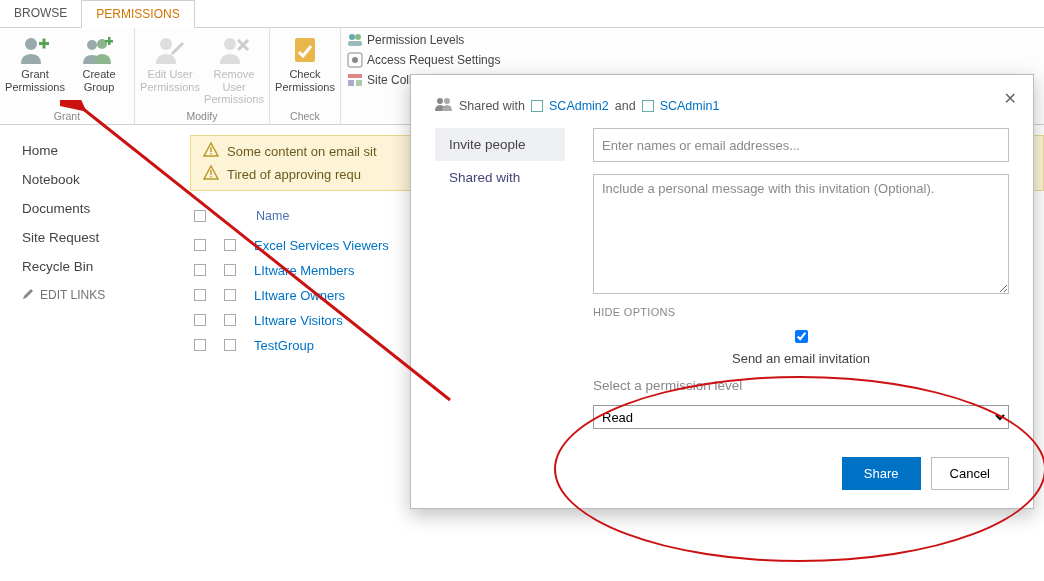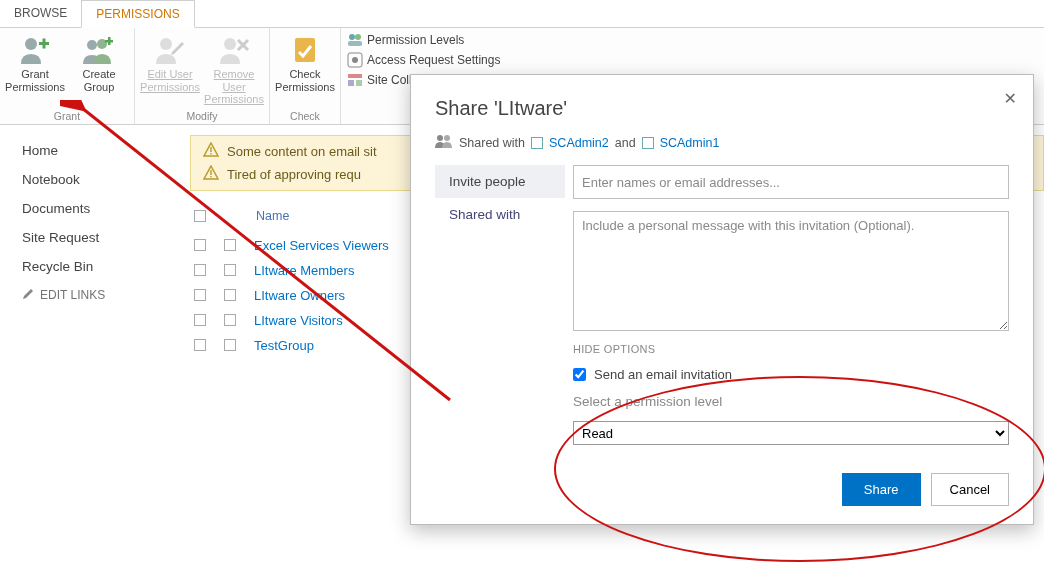--- a/index.html
+++ b/index.html
@@ -10,21 +10,21 @@
     .ribbon-tab { padding: 6px 14px; cursor: pointer; color: #555; }
     .ribbon-tab.active { color: #d27400; border: 1px solid #d0d0d0; border-bottom: 1px solid #fff; margin-bottom: -1px; background: #fff; }
     
     
     .ribbon-body { display: flex; border-bottom: 1px solid #d0d0d0; background: #fdfdfd; font-size: 11px; min-height: 90px; }
     .ribbon-group { border-right: 1px solid #e0e0e0; padding: 4px 6px 2px 6px; display: flex; flex-direction: column; }
     .ribbon-group-content { display: flex; gap: 6px; flex: 1; }
     .ribbon-group-label { text-align: center; font-size: 10.5px; color: #888; margin-top: 2px; }
     .ribbon-btn { display: flex; flex-direction: column; align-items: center; justify-content: flex-start; width: 58px; padding: 2px 2px; cursor: pointer; text-align: center; line-height: 1.15; }
     .ribbon-btn .icon { width: 32px; height: 32px; display: flex; align-items: center; justify-content: center; margin-bottom: 2px; }
-    .ribbon-btn.disabled { color: #bbb; text-decoration: underline; }
+    .ribbon-btn.disabled { color: #bbb; }
     .ribbon-links { display: flex; flex-direction: column; justify-content: flex-start; padding: 4px 6px; gap: 4px; font-size: 12px; }
     .ribbon-link-row { display: flex; align-items: center; gap: 4px; cursor: pointer; }
     .mini-icon { width: 16px; height: 16px; display: inline-flex; align-items: center; justify-content: center; }
     
     
     .main { display: flex; }
     .sidebar { width: 190px; padding: 18px 0 0 22px; font-size: 13.5px; }
     .sidebar-item { color: #444; margin-bottom: 14px; cursor: pointer; }
     .sidebar-edit { color: #737373; font-size: 12px; margin-top: 8px; display: flex; align-items: center; gap: 6px; cursor: pointer; }
     
@@ -37,30 +37,30 @@
     .list-row { display: flex; align-items: center; gap: 18px; padding: 5px 4px; }
     .list-row a { color: #0072c6; cursor: pointer; }
     .chk-sq { width: 12px; height: 12px; border: 1px solid #aaa; display: inline-block; }
 
     
     .overlay-dialog { position: absolute; left: 410px; top: 74px; width: 624px; background: #fff; border: 1px solid #bbb; box-shadow: 0 6px 18px rgba(0,0,0,0.25); padding: 22px 24px 18px 24px; }
     .dlg-close { position: absolute; top: 14px; right: 16px; font-size: 16px; color: #666; cursor: pointer; }
     .dlg-title { font-size: 20px; font-weight: 300; color: #444; margin-bottom: 14px; }
     .dlg-shared-with { font-size: 12.5px; color: #555; display: flex; align-items: center; gap: 6px; margin-bottom: 14px; }
     .dlg-shared-with a { color: #0072c6; }
-    .dlg-body { display: flex; gap: 8px; }
+    .dlg-body { display: flex; gap: 28px; }
     .dlg-tabs { width: 130px; font-size: 13.5px; }
     .dlg-tab { padding: 9px 14px; color: #447; cursor: pointer; }
     .dlg-tab.active { background: #eef0f4; color: #444; }
     .dlg-right { flex: 1; display: flex; flex-direction: column; gap: 12px; }
     .dlg-input { width: 100%; height: 34px; border: 1px solid #bfbfbf; padding: 6px 8px; font-size: 13px; color: #444; }
     .dlg-textarea { width: 100%; height: 120px; border: 1px solid #bfbfbf; padding: 6px 8px; font-size: 13px; color: #444; resize: both; }
     .dlg-input::placeholder, .dlg-textarea::placeholder { color: #8a8a8a; }
     .hide-opts { font-size: 11px; color: #888; letter-spacing: 0.3px; cursor: pointer; }
-    .send-row { font-size: 13px; display: flex; align-items: center; gap: 8px; }
+    .send-row { font-size: 13px; display: flex; align-items: center; gap: 8px; flex-direction: column; }
     .perm-label { color: #888; font-size: 13.5px; }
     .perm-select { width: 100%; height: 24px; border: 1px solid #999; font-size: 13px; padding: 1px 4px; background: #fff; }
     .dlg-buttons { display: flex; justify-content: flex-end; gap: 10px; margin-top: 16px; }
     .btn-primary { background: #0072c6; color: #fff; border: none; padding: 8px 22px; font-size: 13px; cursor: pointer; }
     .btn-secondary { background: #fff; border: 1px solid #bbb; padding: 8px 18px; font-size: 13px; cursor: pointer; }
 
     
     .red-arrow { position: absolute; left: 60px; top: 100px; pointer-events: none; z-index: 50; }
     .red-oval { position: absolute; left: 554px; top: 376px; width: 492px; height: 186px; border: 2px solid #c11; border-radius: 50%; pointer-events: none; z-index: 50; }
   </style>
@@ -254,21 +254,20 @@
         <span class="chk-sq"></span>
         <span class="chk-sq"></span>
         <a>TestGroup</a>
       </div>
     </div>
   </div>
 </div>
 
 <div class="overlay-dialog">
   <div class="dlg-close">✕</div>
-  <div class="dlg-title">Share 'LItware'</div>
   <div class="dlg-shared-with">
     <span>
       <svg width="18" height="14" viewBox="0 0 18 14">
           <circle cx="5" cy="4" r="3" fill="#888"></circle>
           <circle cx="12" cy="4" r="3" fill="#aaa"></circle>
           <path d="M0 14 Q0 8 5 8 Q10 8 10 14 Z" fill="#888"></path>
           <path d="M7 14 Q7 8 12 8 Q17 8 17 14 Z" fill="#aaa"></path>
         </svg>
     </span>
     <span>Shared with</span>

